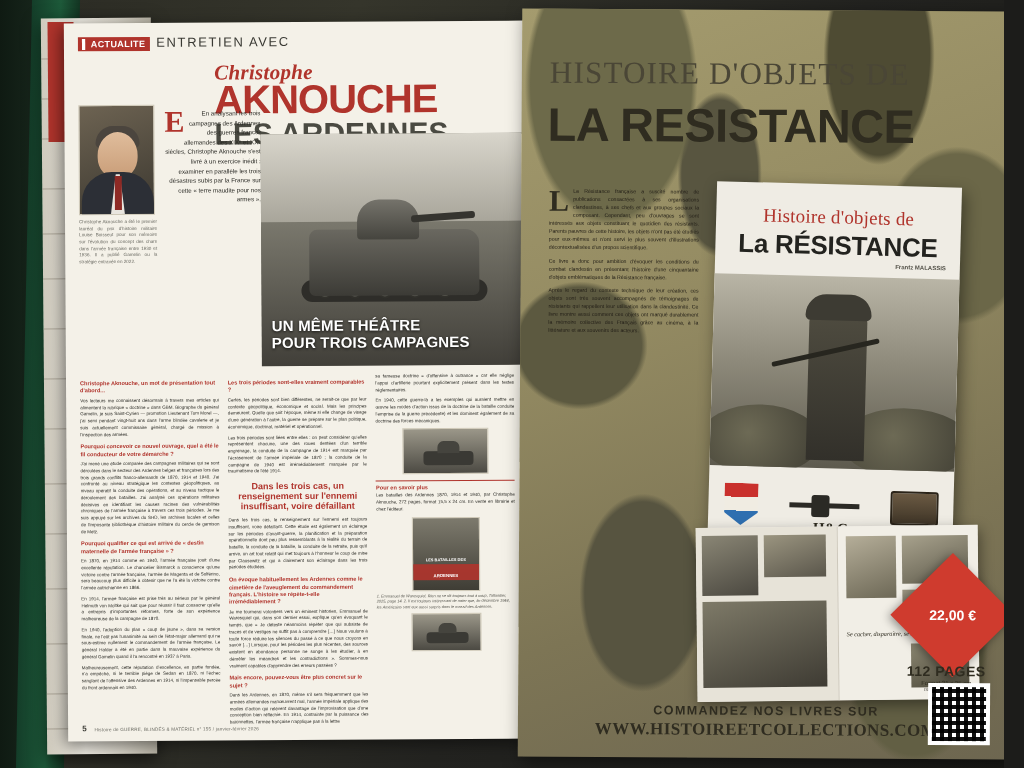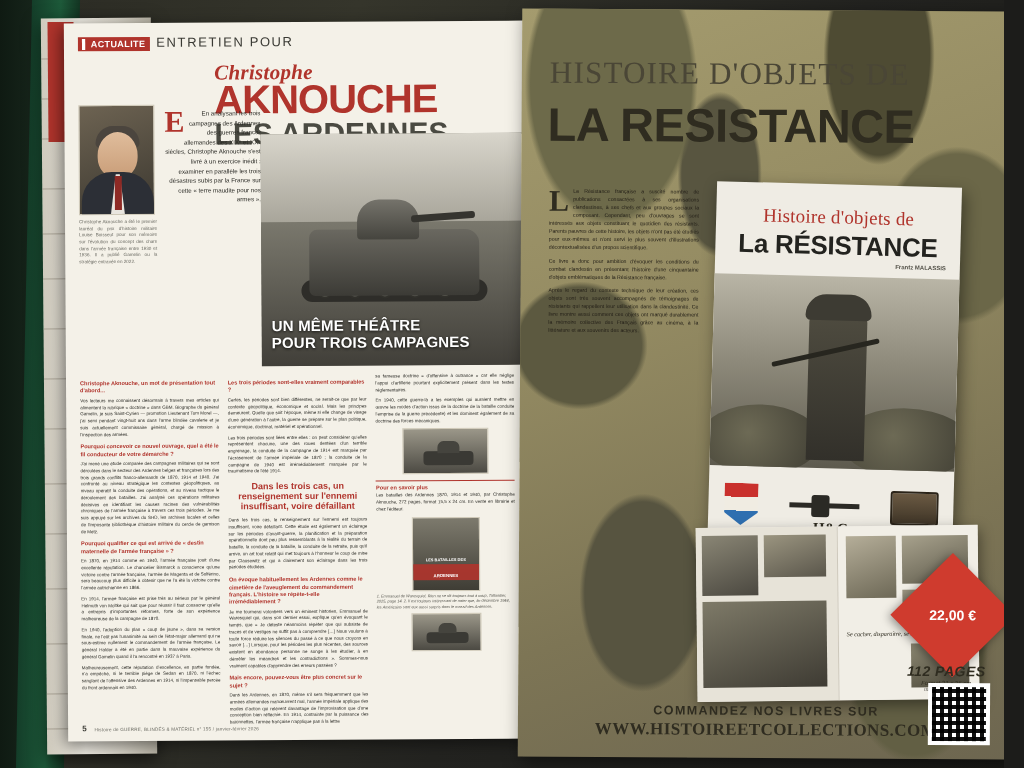--- a/index.html
+++ b/index.html
@@ -363,21 +363,21 @@
   .price {
     position:absolute; left:390px; top:560px; width:88px; height:88px;
     background:#cf3b2e; transform: rotate(45deg);
     box-shadow: 0 3px 10px rgba(0,0,0,.4);
   }
   .price span {
     position:absolute; inset:0; display:flex; align-items:center; justify-content:center;
     transform: rotate(-45deg); color:#fff; font-weight:700; font-size:14px;
   }
   .pages-info {
-    position:absolute; left:368px; top:652px; width:120px; text-align:center; color:#2f2c20;font-style:italic;
+    position:absolute; left:368px; top:652px; width:120px; text-align:center; color:#2f2c20;
   }
   .pages-info .pp { font-weight:700; font-size:14px; letter-spacing:.5px; }
   .pages-info .fm { font-size:6px; margin-top:1px; }
   .pages-info .isbn { font-size:4.4px; margin-top:1px; color:#4a4740; }
 
   
   .order {
     position:absolute; left:0; right:0; bottom:18px; text-align:center;
   }
   .order .l1 { font-weight:700; font-size:12.5px; letter-spacing:1.4px; color:#2f2c20; }
@@ -425,21 +425,21 @@
         <i style="top:710px"></i>
     </div>
   </div>
   <div class="red-tab"></div>
 
   <div class="left-page">
     <div class="lp-inner">
 
       <div class="lp-head">
         <span class="actu-badge">ACTUALITE</span>
-        <span class="entretien">ENTRETIEN POUR</span>
+        <span class="entretien">ENTRETIEN AVEC</span>
       </div>
 
       <div class="title-wrap">
         <div class="title-1">Christophe</div>
         <div class="title-2">AKNOUCHE</div>
         <div class="title-3">LES ARDENNES</div>
       </div>
 
       <div class="portrait">
         <div class="hair"></div>

